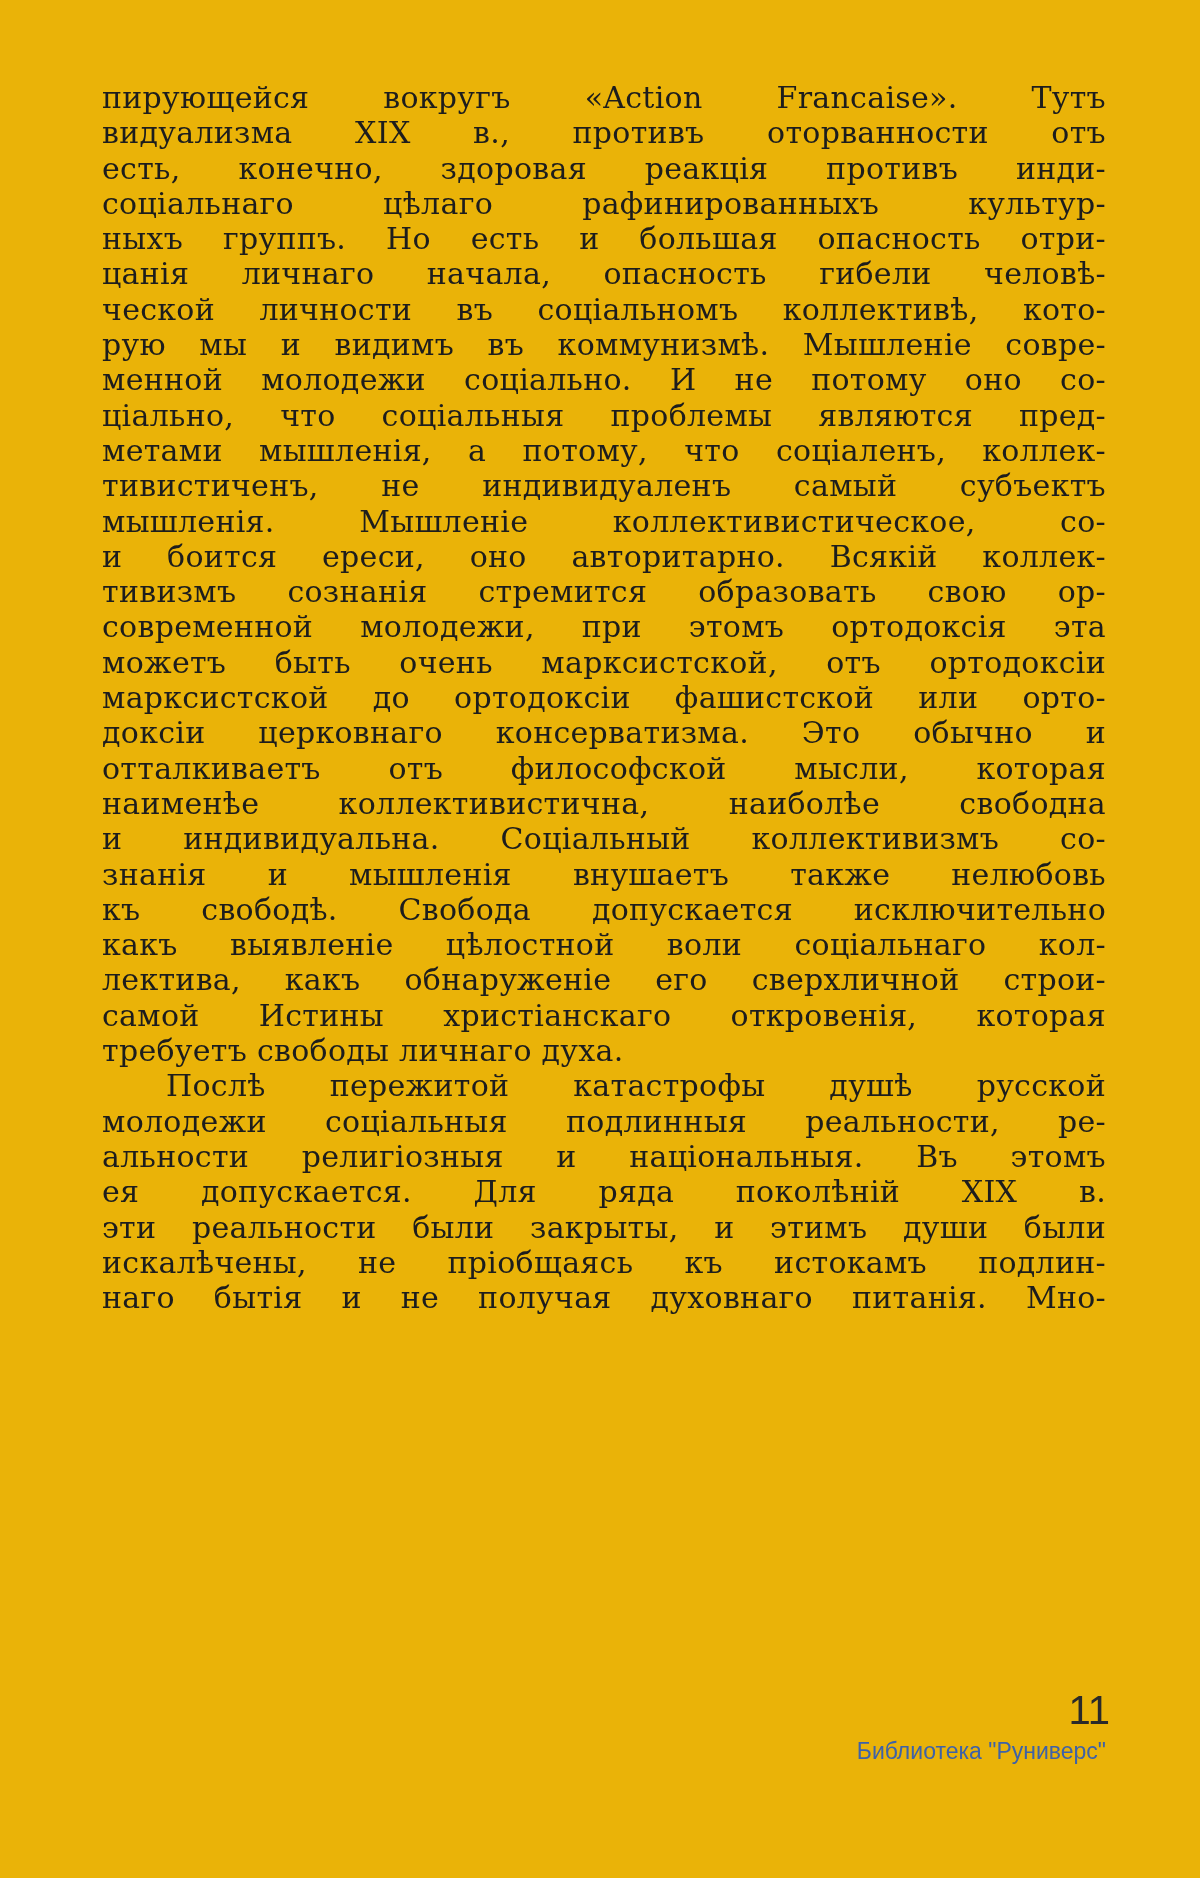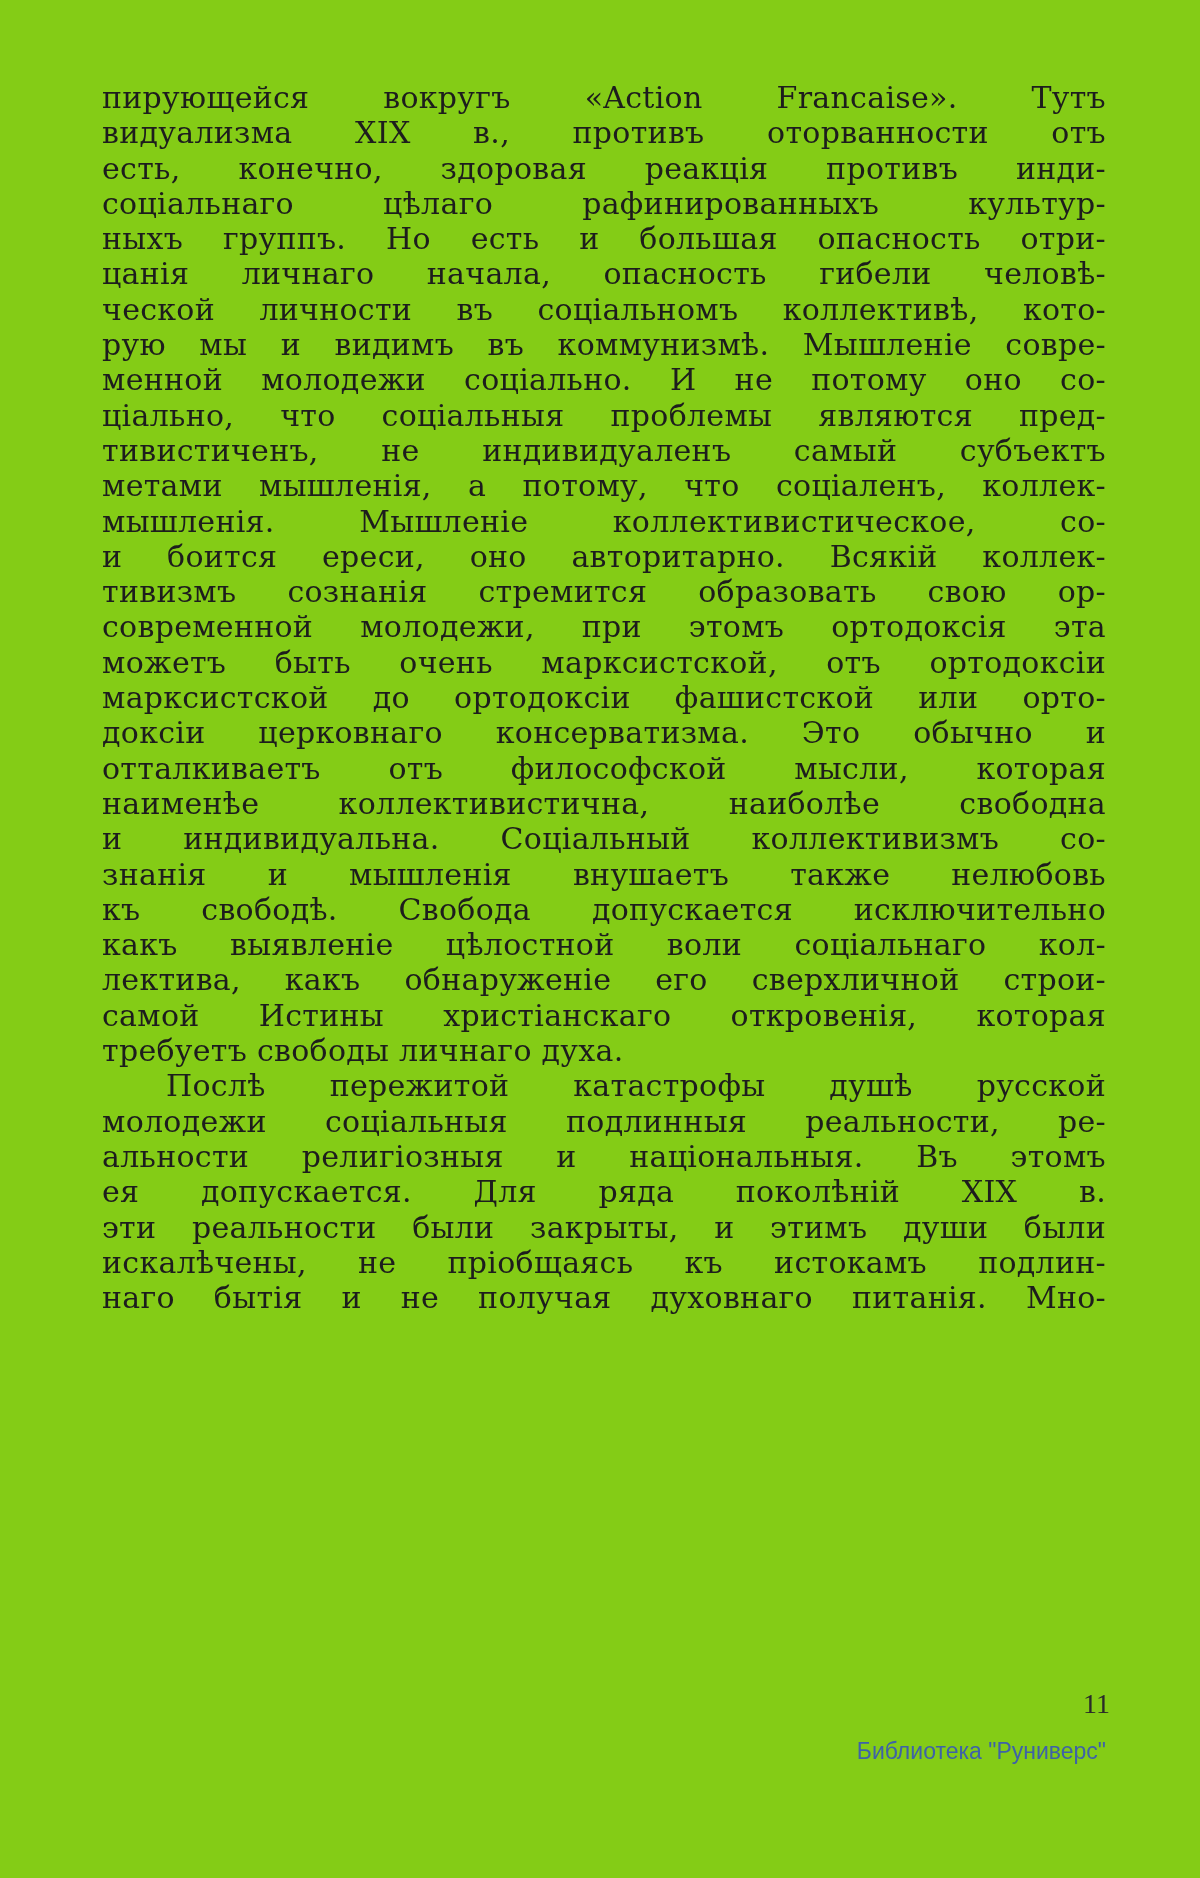--- a/index.html
+++ b/index.html
@@ -12,21 +12,21 @@
     position: relative;
     background: #fcfcfa;
     font-family: "DejaVu Serif", serif;
     overflow: hidden;
   }
   .page {
     position: absolute;
     left: 0; top: 0;
     width: 1200px;
     height: 1878px;
-    background: #84cc16;
+    background: #eab308;
   }
   .text-block {
     position: absolute;
     left: 102px;
     top: 80px;
     width: 1004px;
     color: #1d1d1d;
     font-size: 30px;
     line-height: 35.3px;
     letter-spacing: 0.3px;
@@ -39,23 +39,23 @@
   .line.para-end {
     text-align-last: left;
   }
   .line.indent {
     text-indent: 64px;
   }
   .page-number {
     position: absolute;
     top: 1688px;
     right: 90px;
-    font-size: 28px;
+    font-size: 40px;
     color: #2a2a2a;
-    font-family: Liberation Serif, serif;
+    font-family: Liberation Sans, sans-serif;
   }
   .watermark {
     position: absolute;
     top: 1738px;
     right: 94px;
     font-size: 23px;
     font-family: "Liberation Sans", sans-serif;
     color: #3e62a8;
   }
 </style>
@@ -67,22 +67,22 @@
       <div class="line">пирующейся вокругъ «Action Francaise». Тутъ</div>
       <div class="line">видуализма XIX в., противъ оторванности отъ</div>
       <div class="line">есть, конечно, здоровая реакція противъ инди-</div>
       <div class="line">соціальнаго цѣлаго рафинированныхъ культур-</div>
       <div class="line">ныхъ группъ. Но есть и большая опасность отри-</div>
       <div class="line">цанія личнаго начала, опасность гибели человѣ-</div>
       <div class="line">ческой личности въ соціальномъ коллективѣ, кото-</div>
       <div class="line">рую мы и видимъ въ коммунизмѣ. Мышленіе совре-</div>
       <div class="line">менной молодежи соціально. И не потому оно со-</div>
       <div class="line">ціально, что соціальныя проблемы являются пред-</div>
+      <div class="line">метами мышленія, а потому, что соціаленъ, коллек-</div>
       <div class="line">тивистиченъ, не индивидуаленъ самый субъектъ</div>
-      <div class="line">метами мышленія, а потому, что соціаленъ, коллек-</div>
       <div class="line">мышленія. Мышленіе коллективистическое, со-</div>
       <div class="line">и боится ереси, оно авторитарно. Всякій коллек-</div>
       <div class="line">тивизмъ сознанія стремится образовать свою ор-</div>
       <div class="line">современной молодежи, при этомъ ортодоксія эта</div>
       <div class="line">можетъ быть очень марксистской, отъ ортодоксіи</div>
       <div class="line">марксистской до ортодоксіи фашистской или орто-</div>
       <div class="line">доксіи церковнаго консерватизма. Это обычно и</div>
       <div class="line">отталкиваетъ отъ философской мысли, которая</div>
       <div class="line">наименѣе коллективистична, наиболѣе свободна</div>
       <div class="line">и индивидуальна. Соціальный коллективизмъ со-</div>

